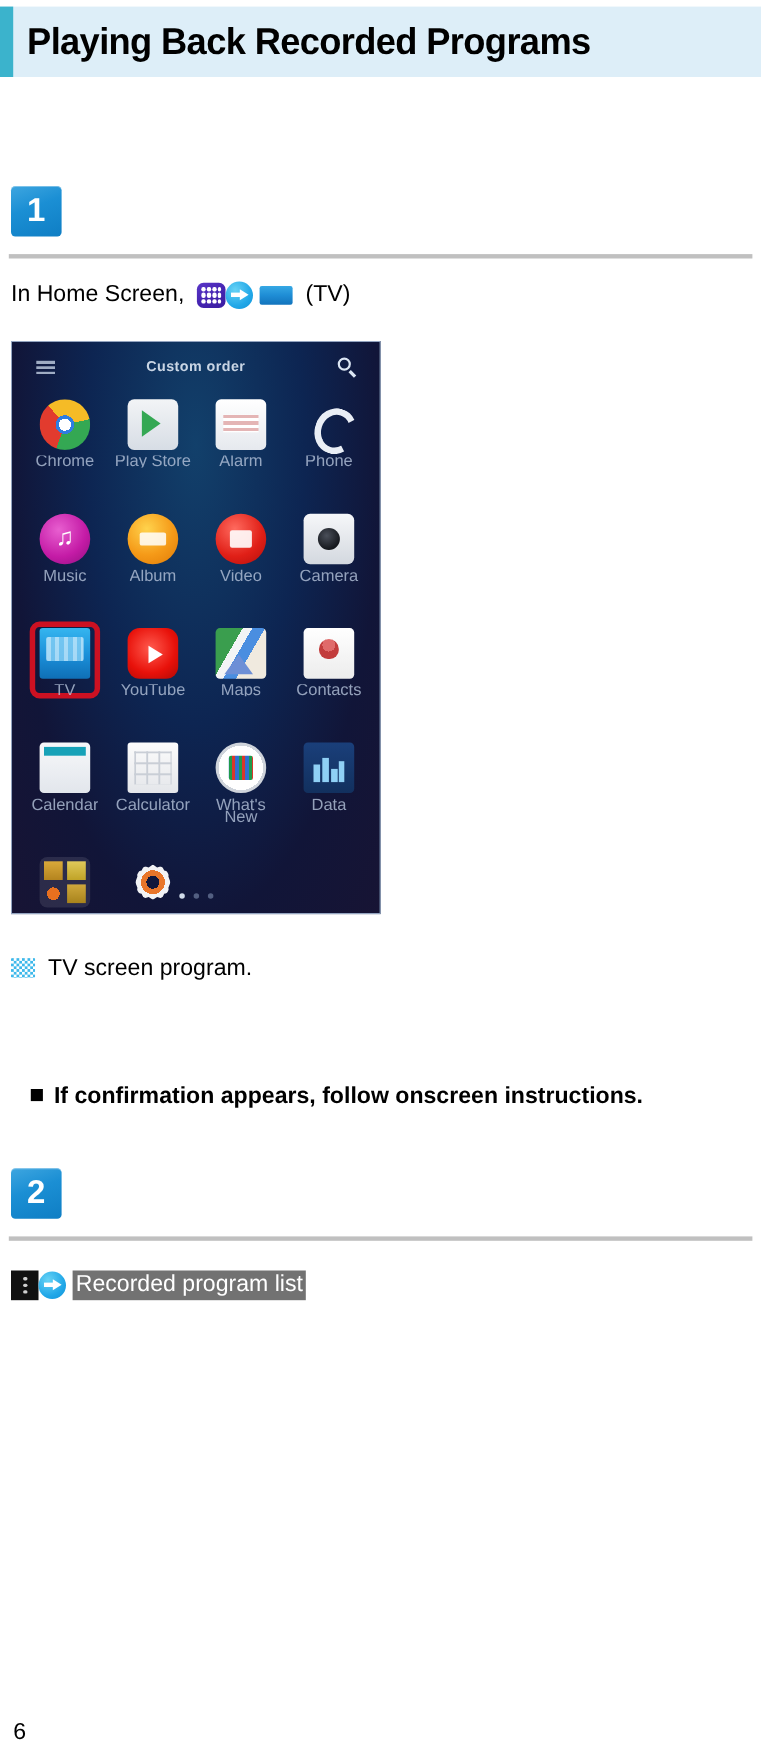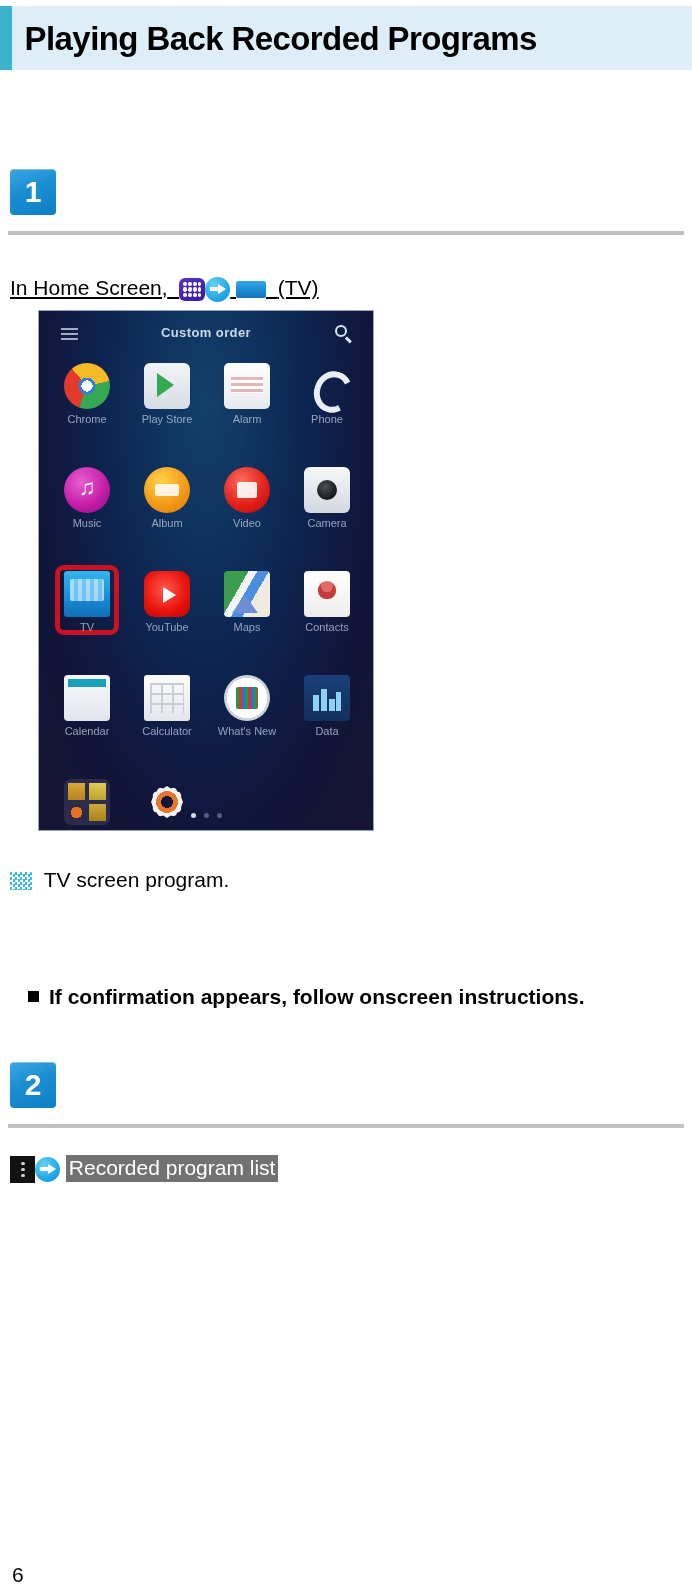--- a/index.html
+++ b/index.html
@@ -168,21 +168,20 @@
     position: absolute;
     left: 10px;
     top: 310px;
     width: 336px;
     height: 521px;
     background: #0d1b3d;
     border: 1px solid #93a4c0;
     box-sizing: border-box;
     overflow: hidden;
     filter: blur(0.35px);
-    margin-left: 28px;
   }
   .ps-bg {
     position: absolute;
     inset: 0;
     background:
       radial-gradient(ellipse at 50% 18%, #12406b 0%, #0d2552 42%, #111538 72%, #171434 100%);
   }
   .ps-topbar {
     position: absolute;
     left: 0; top: 6px;
@@ -250,21 +249,21 @@
     align-items: center;
     justify-content: flex-start;
     padding-top: 6px;
   }
   .ps-icon {
     width: 46px; height: 46px;
     position: relative;
   }
   .ps-label {
     margin-top: 5px;
-    font-size: 11px;
+    font-size: 15px;
     color: #b5c3da;
     text-align: center;
     line-height: 11px;
     max-width: 74px;
     opacity: .8;
     overflow: hidden;
   }
   .ps-highlight {
     position: absolute;
     left: 50%;
@@ -538,21 +537,21 @@
 <body>
 
 <div class="page-header">
   <div class="header-accent"></div>
   <div class="header-title">Playing Back Recorded Programs</div>
 </div>
 
 <div class="step-badge" style="left:10px; top:169px;">1</div>
 <div class="step-rule" style="top:231px;"></div>
 
-<div class="line" style="left:10px; top:274px;text-decoration:underline;">
+<div class="line" style="left:10px; top:254px;">
   <span>In Home Screen,</span><span>&nbsp;&nbsp;</span><span class="ico ico-appdrawer"><span class="dots">
         <i></i>
         <i></i>
         <i></i>
         <i></i>
         <i></i>
         <i></i>
         <i></i>
         <i></i>
         <i></i>

